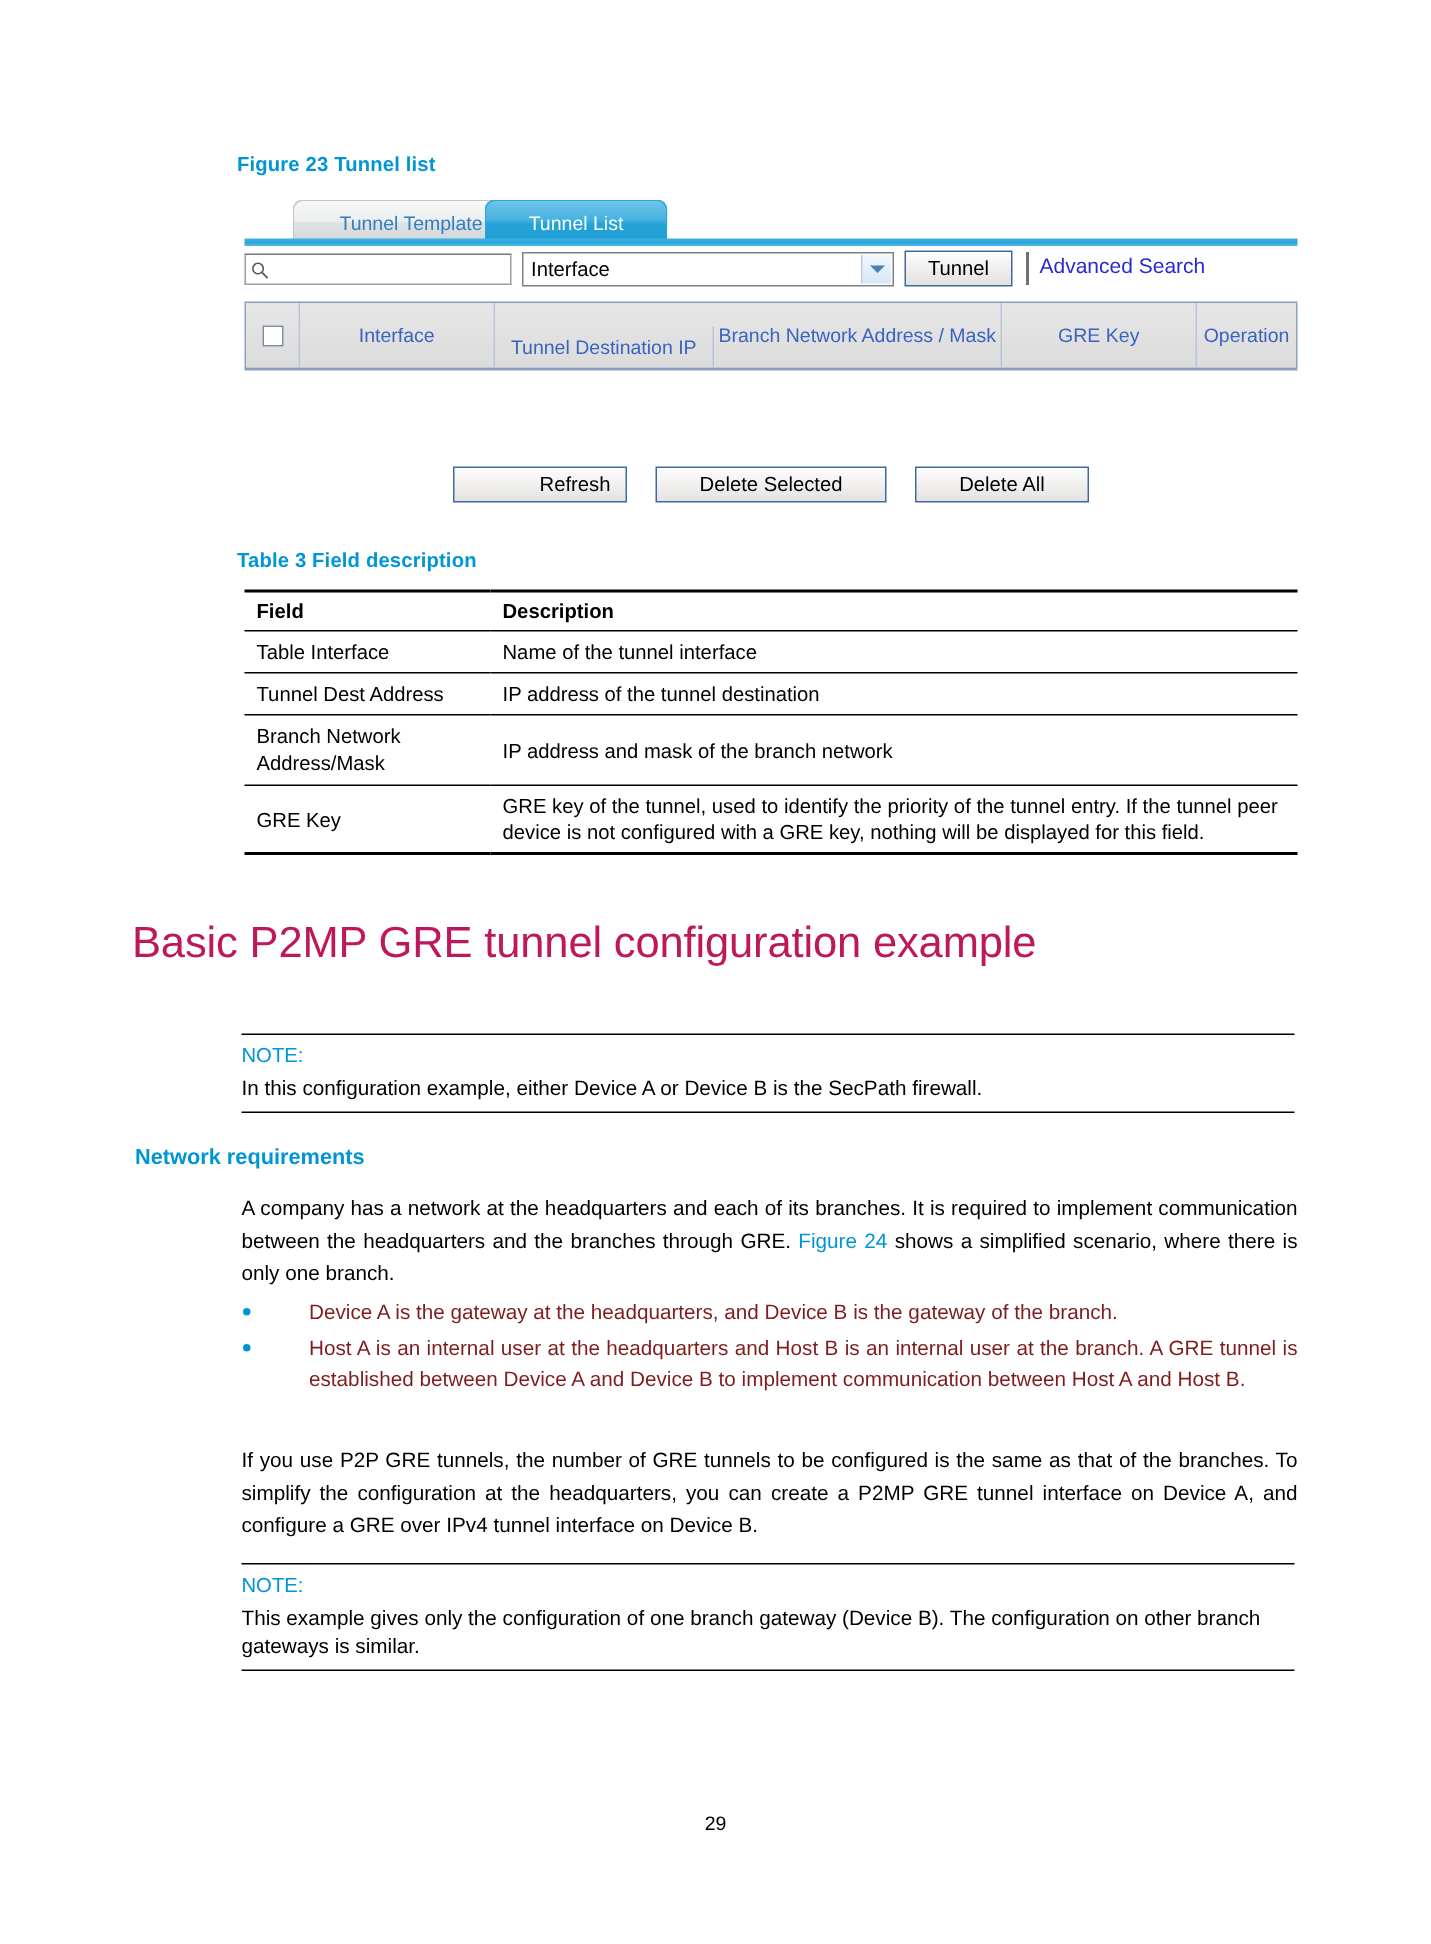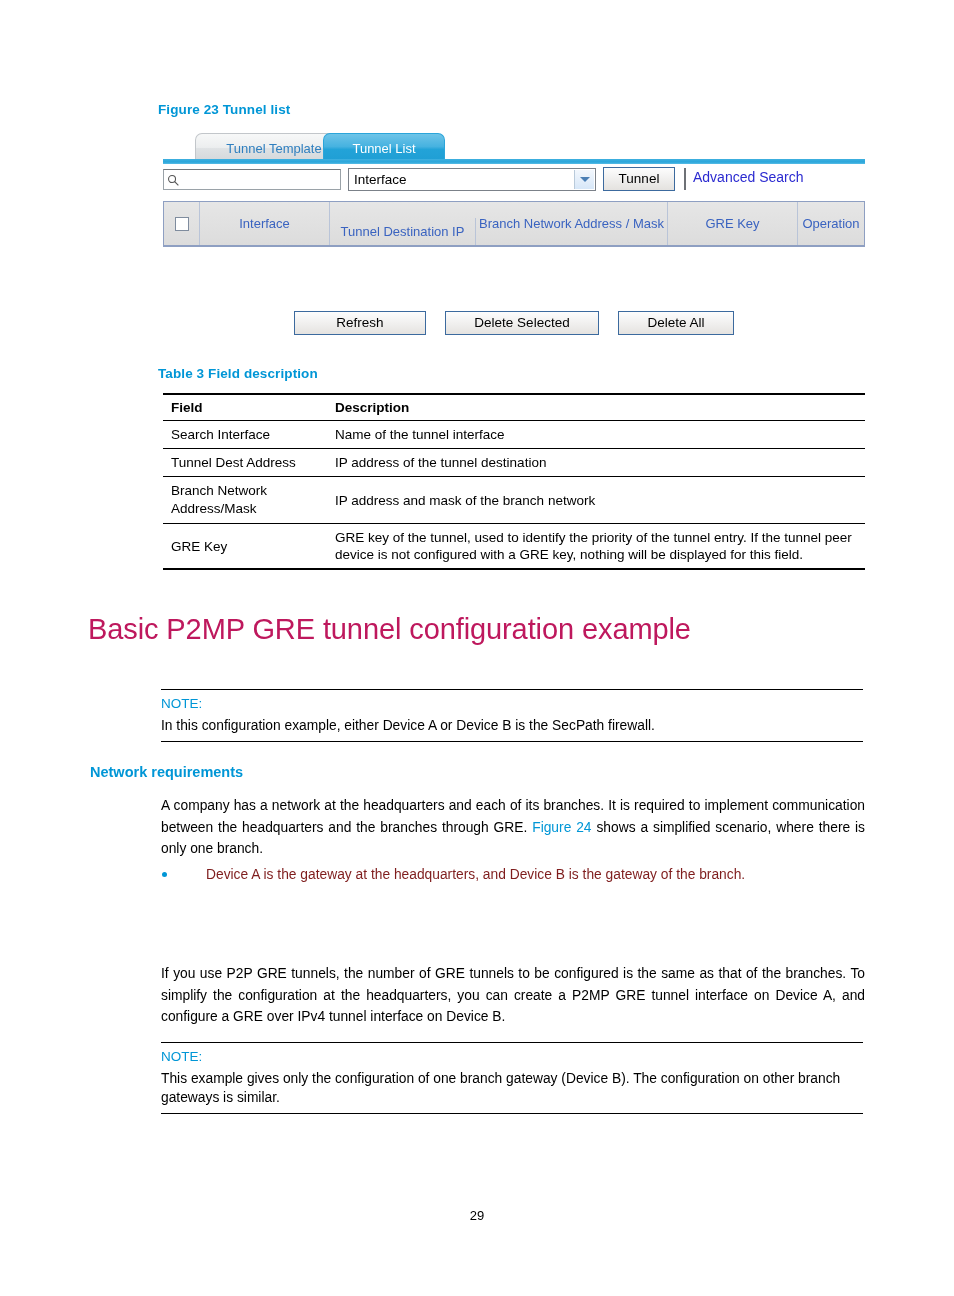--- a/index.html
+++ b/index.html
@@ -260,21 +260,21 @@
     height: 24px;
     line-height: 22px;
     text-align: center;
     font-size: 13.5px;
     color: #000;
     border: 1px solid #3c6a9e;
     background: linear-gradient(to bottom, #fdfdfd 0%, #f1f0ef 50%, #e5e3e0 100%);
     box-sizing: border-box;
     padding: 0 10px;
   }
-  .btn-refresh { width: 132px; }
+  .btn-refresh { width: 116px; text-align: right; }
   .btn-delsel  { width: 154px; }
   .btn-delall  { width: 116px; }
 
   
   .desc-table {
     position: absolute;
     left: 163px;
     top: 393px;
     width: 702px;
     border-collapse: collapse;
@@ -438,21 +438,21 @@
 
   <div class="fig-caption" style="top:366px;">Table 3 Field description</div>
 
   <table class="desc-table">
     <tbody>
         <tr class="hdr">
       <th class="col-field">Field</th>
       <th>Description</th>
     </tr>
     <tr class="row">
-      <td>Search Interface</td>
+      <td>Table Interface</td>
       <td>Name of the tunnel interface</td>
     </tr>
     <tr class="row">
       <td>Tunnel Dest Address</td>
       <td>IP address of the tunnel destination</td>
     </tr>
     <tr class="row">
       <td style="width:156px;"><span style="display:inline-block;max-width:118px;line-height:18px;">Branch Network Address/Mask</span></td>
       <td>IP address and mask of the branch network</td>
     </tr>
@@ -474,20 +474,24 @@
 
   <div class="para" style="top:795px;">
     <span>A company has a network at the headquarters and each of its branches. It is required to implement communication between the headquarters and the branches through GRE. </span><span class="link">Figure 24</span><span> shows a simplified scenario, where there is only one branch.</span>
   </div>
 
   <div class="bullets" style="top:864px;">
     <div class="bullet">
       <span class="dot"></span>
       <span>Device A is the gateway at the headquarters, and Device B is the gateway of the branch.</span>
     </div>
+    <div class="bullet">
+      <span class="dot"></span>
+      <span>Host A is an internal user at the headquarters and Host B is an internal user at the branch. A GRE tunnel is established between Device A and Device B to implement communication between Host A and Host B.</span>
+    </div>
   </div>
 
   <div class="para" style="top:963px;">If you use P2P GRE tunnels, the number of GRE tunnels to be configured is the same as that of the branches. To simplify the configuration at the headquarters, you can create a P2MP GRE tunnel interface on Device A, and configure a GRE over IPv4 tunnel interface on Device B.</div>
 
   <div class="note" style="top:1042px;">
     <div class="note-label">NOTE:</div>
     <div class="note-text">This example gives only the configuration of one branch gateway (Device B). The configuration on other branch gateways is similar.</div>
   </div>
 
   <div class="page-number">29</div>

